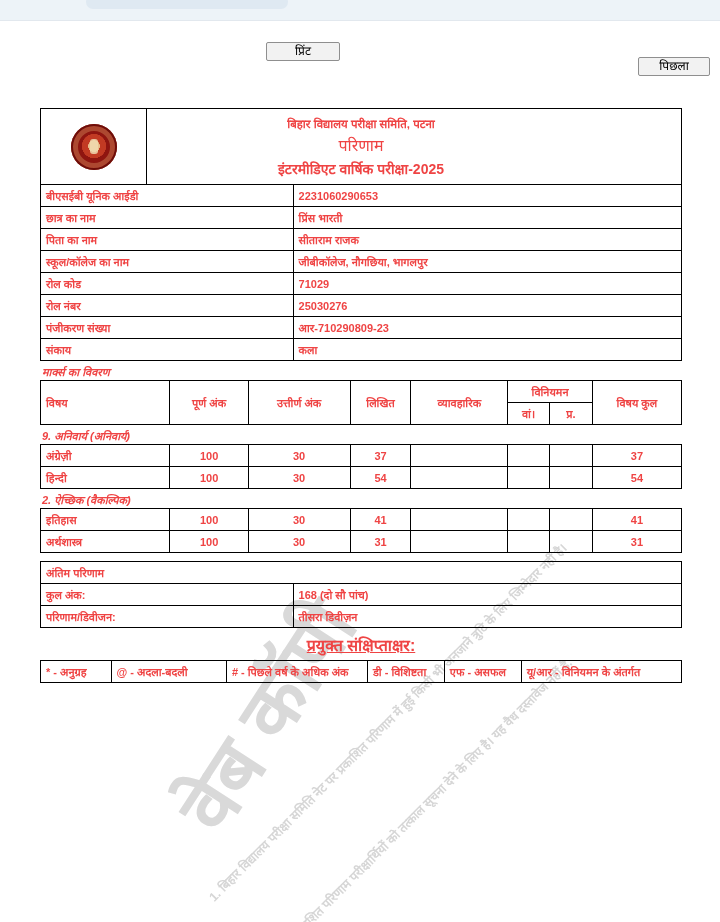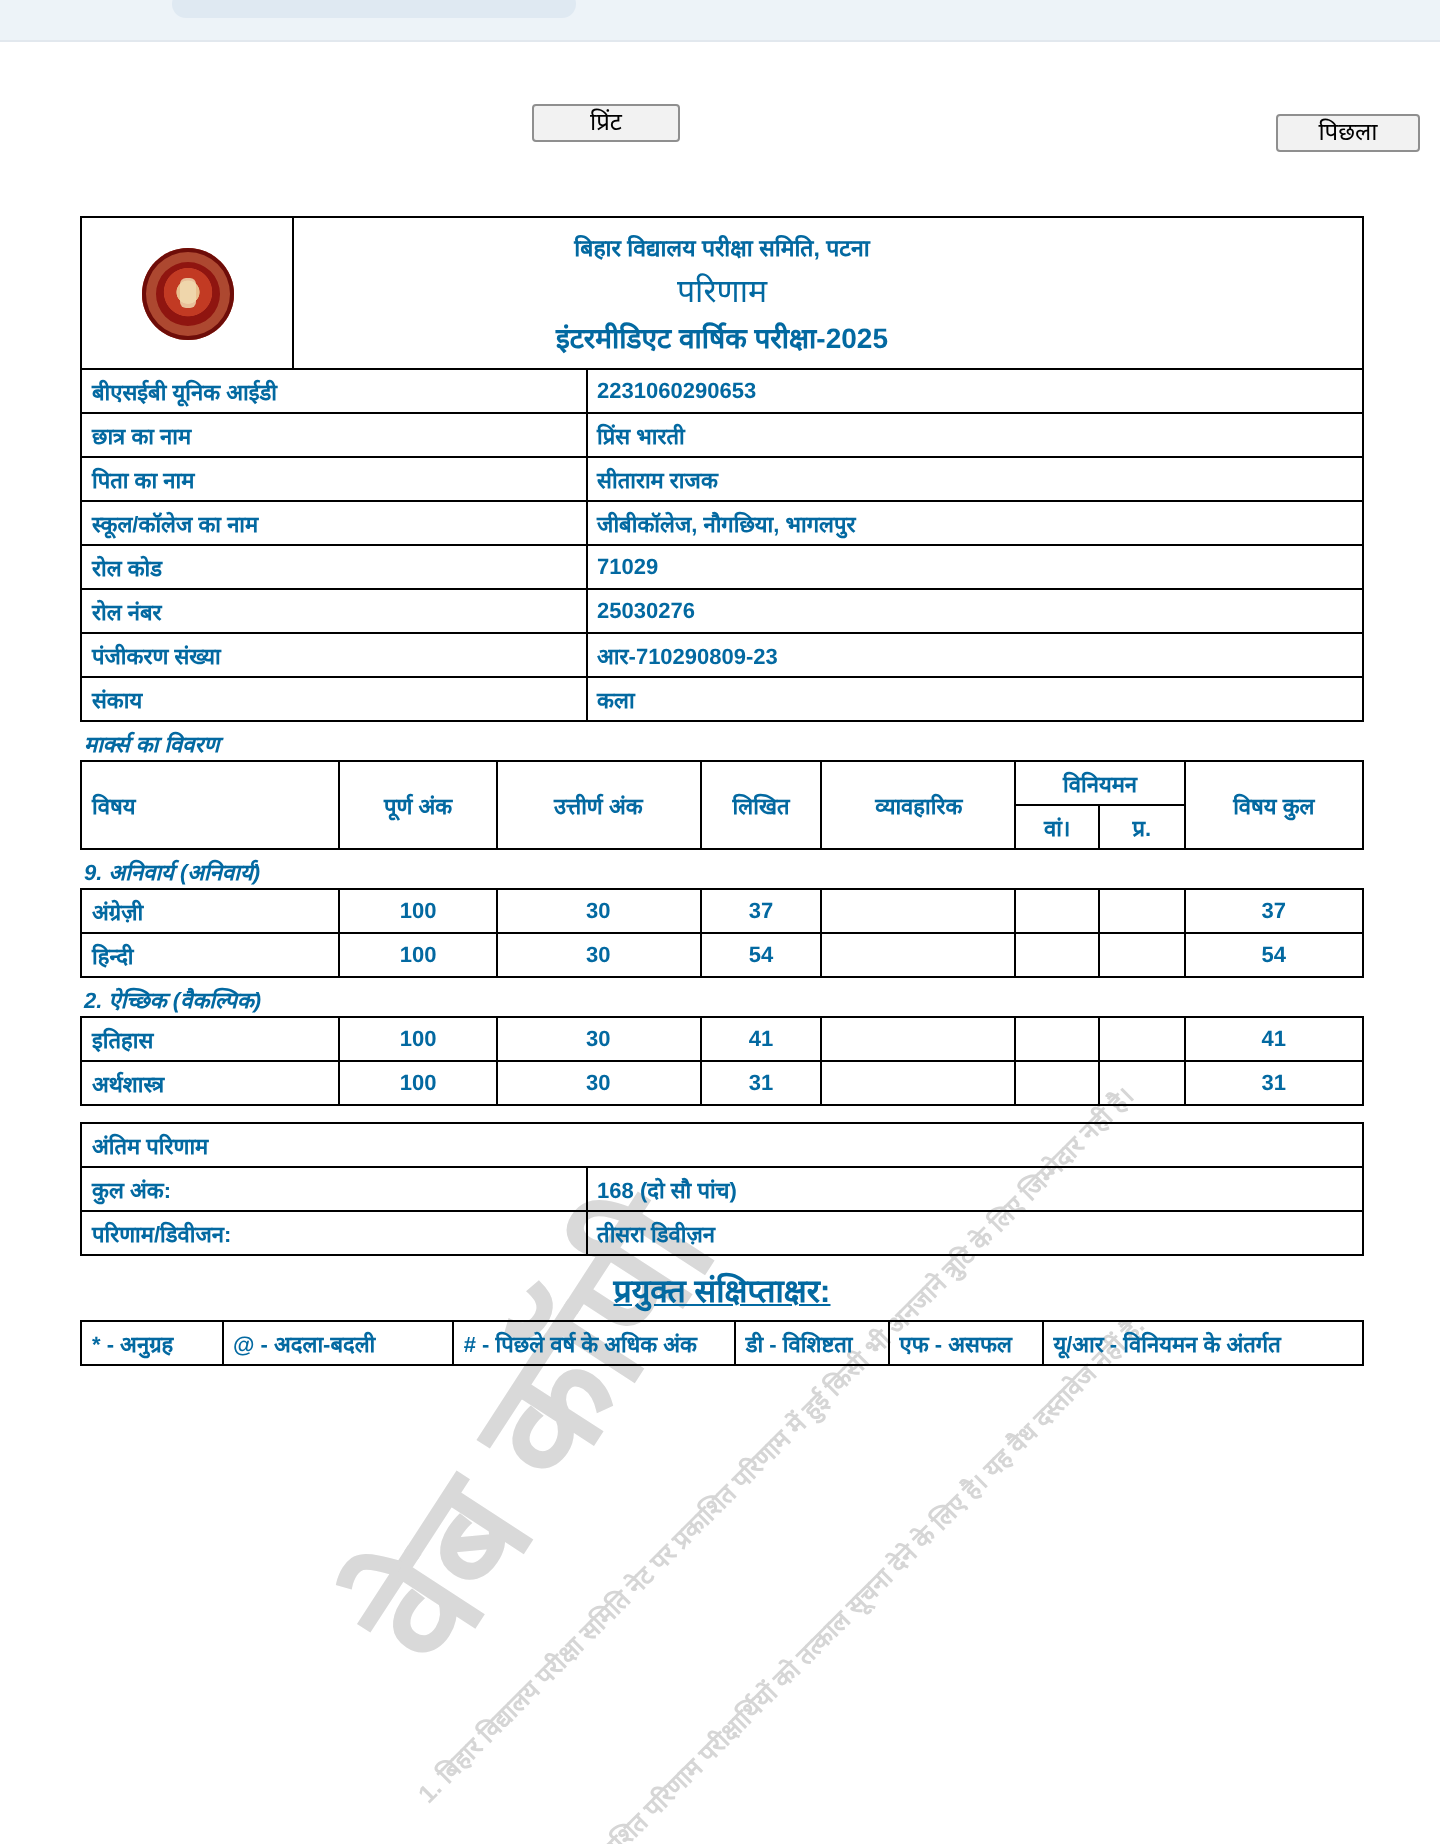--- a/index.html
+++ b/index.html
@@ -12,39 +12,39 @@
   
   .top-band{position:absolute;left:0;top:0;width:720px;height:20px;background:#edf3f8;border-bottom:1px solid #e2e8ee;}
   .top-pill{position:absolute;left:86px;top:-5px;width:202px;height:14px;background:#dfe9f2;border-radius:8px;}
   
   .btn{
     position:absolute;height:19px;box-sizing:border-box;
     background:#f2f2f2;border:1px solid #8f8f8f;border-radius:2px;
     font-family:"Liberation Sans","DejaVu Sans",sans-serif;font-size:12px;color:#000;
     line-height:15px;padding:0 6px;cursor:pointer;
   }
-  .btn-print{left:266px;top:52px;width:74px;}
+  .btn-print{left:266px;top:42px;width:74px;}
   .btn-back{left:638px;top:57px;width:72px;}
   
   .wm-big{
     position:absolute;left:105px;top:640px;width:320px;height:150px;
     display:flex;align-items:center;justify-content:center;
     transform:rotate(-57deg);
     font-size:78px;font-weight:bold;color:#d9d9d9;white-space:nowrap;
     z-index:0;pointer-events:none;
   }
   .wm-lines{
     position:absolute;left:205px;top:893px;width:700px;
     transform:rotate(-45deg);transform-origin:0 0;
     font-size:12.5px;font-weight:bold;color:#d6d6d6;white-space:nowrap;
     z-index:0;pointer-events:none;
   }
   .wm-lines .wm-line2{margin-top:68px;}
   
-  .doc{position:absolute;left:40px;top:108px;width:642px;z-index:2;color:#0369a1;}
+  .doc{position:absolute;left:40px;top:108px;width:642px;z-index:2;color:#ef4444;}
   .doc table{width:642px;border-collapse:collapse;table-layout:fixed;margin-top:-1px;background:transparent;}
   .doc td{border:1px solid #000;font-size:11px;font-weight:bold;padding:2px 5px;height:17px;vertical-align:middle;overflow:hidden;}
   
   .header-box{position:relative;box-sizing:border-box;width:642px;height:77px;border:1px solid #000;}
   .logo-cell{position:absolute;left:0;top:0;bottom:0;width:105px;border-right:1px solid #000;display:flex;align-items:center;justify-content:center;}
   .seal{
     width:46px;height:46px;border-radius:50%;
     background:radial-gradient(circle at 50% 48%, #e9c08e 0 17%, #c23a23 18% 36%, #8f1510 37% 72%, #7c100c 73% 100%);
     box-shadow:inset 0 0 0 2px #6e0d09, inset 0 0 0 7px rgba(230,170,110,0.35);
     position:relative;

